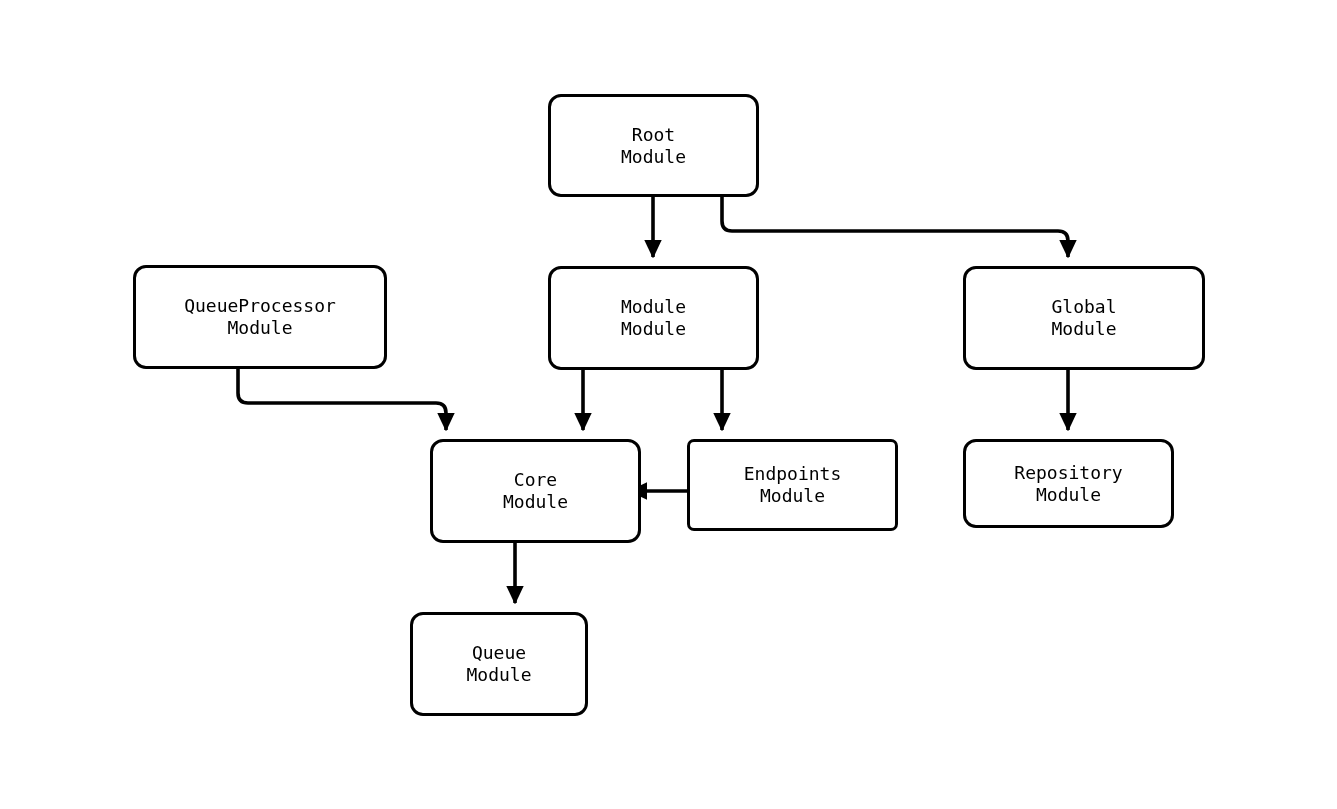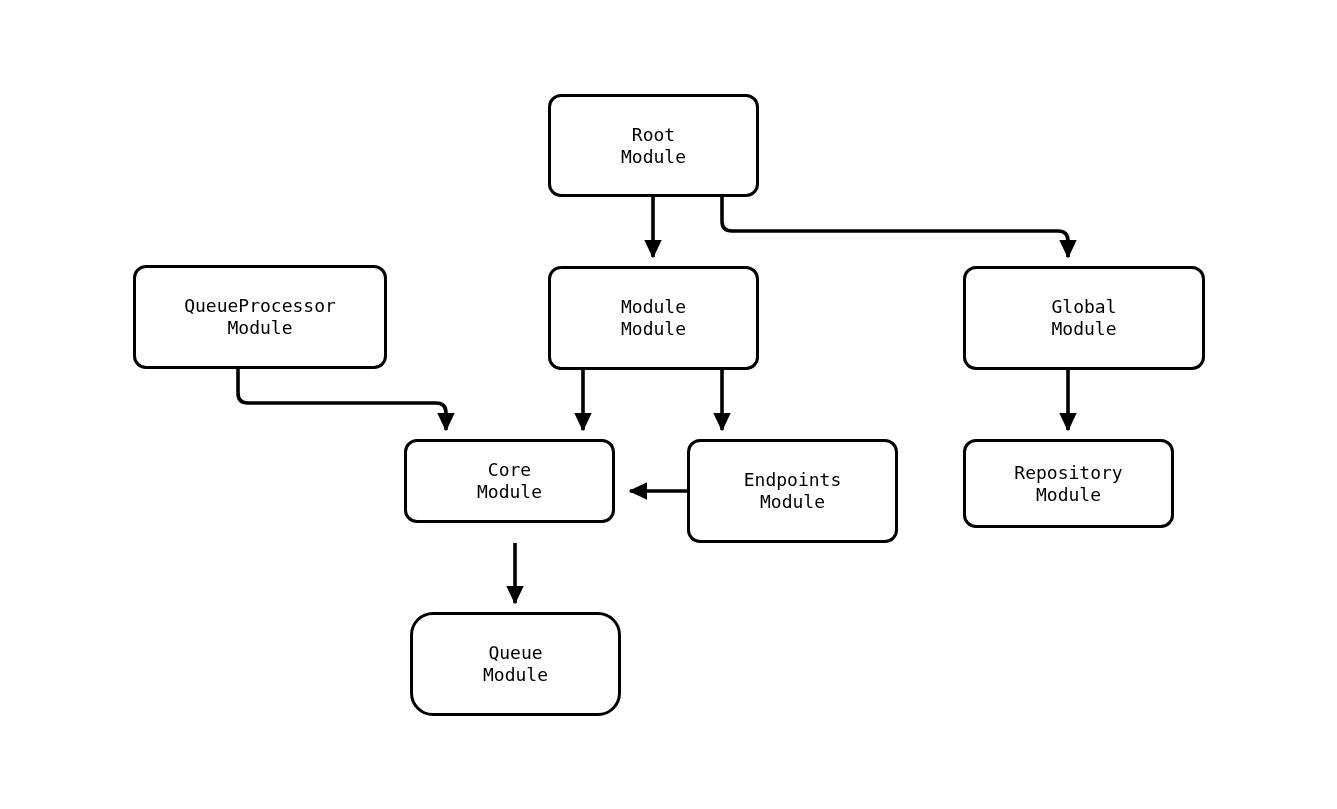--- a/index.html
+++ b/index.html
@@ -92,33 +92,33 @@
   <div class="node" style="left:548px; top:266px; width:211px; height:104px;">
     <span class="node-label">Module</span>
     <span class="node-label">Module</span>
   </div>
 
   <div class="node" style="left:963px; top:266px; width:242px; height:104px;">
     <span class="node-label">Global</span>
     <span class="node-label">Module</span>
   </div>
 
-  <div class="node" style="left:404px; top:439px; width:211px; height:84px;">
+  <div class="node" style="left:430px; top:439px; width:211px; height:104px;">
     <span class="node-label">Core</span>
     <span class="node-label">Module</span>
   </div>
 
-  <div class="node" style="left:687px; top:439px; width:211px; height:104px;">
+  <div class="node" style="left:687px; top:439px; width:211px; height:92px;border-radius:7px;">
     <span class="node-label">Endpoints</span>
     <span class="node-label">Module</span>
   </div>
 
   <div class="node" style="left:963px; top:439px; width:211px; height:89px;">
     <span class="node-label">Repository</span>
     <span class="node-label">Module</span>
   </div>
 
-  <div class="node" style="left:410px; top:612px; width:211px; height:104px;border-radius:23px;">
+  <div class="node" style="left:410px; top:612px; width:178px; height:104px;">
     <span class="node-label">Queue</span>
     <span class="node-label">Module</span>
   </div>
 
 </div>
 
 </body></html>

